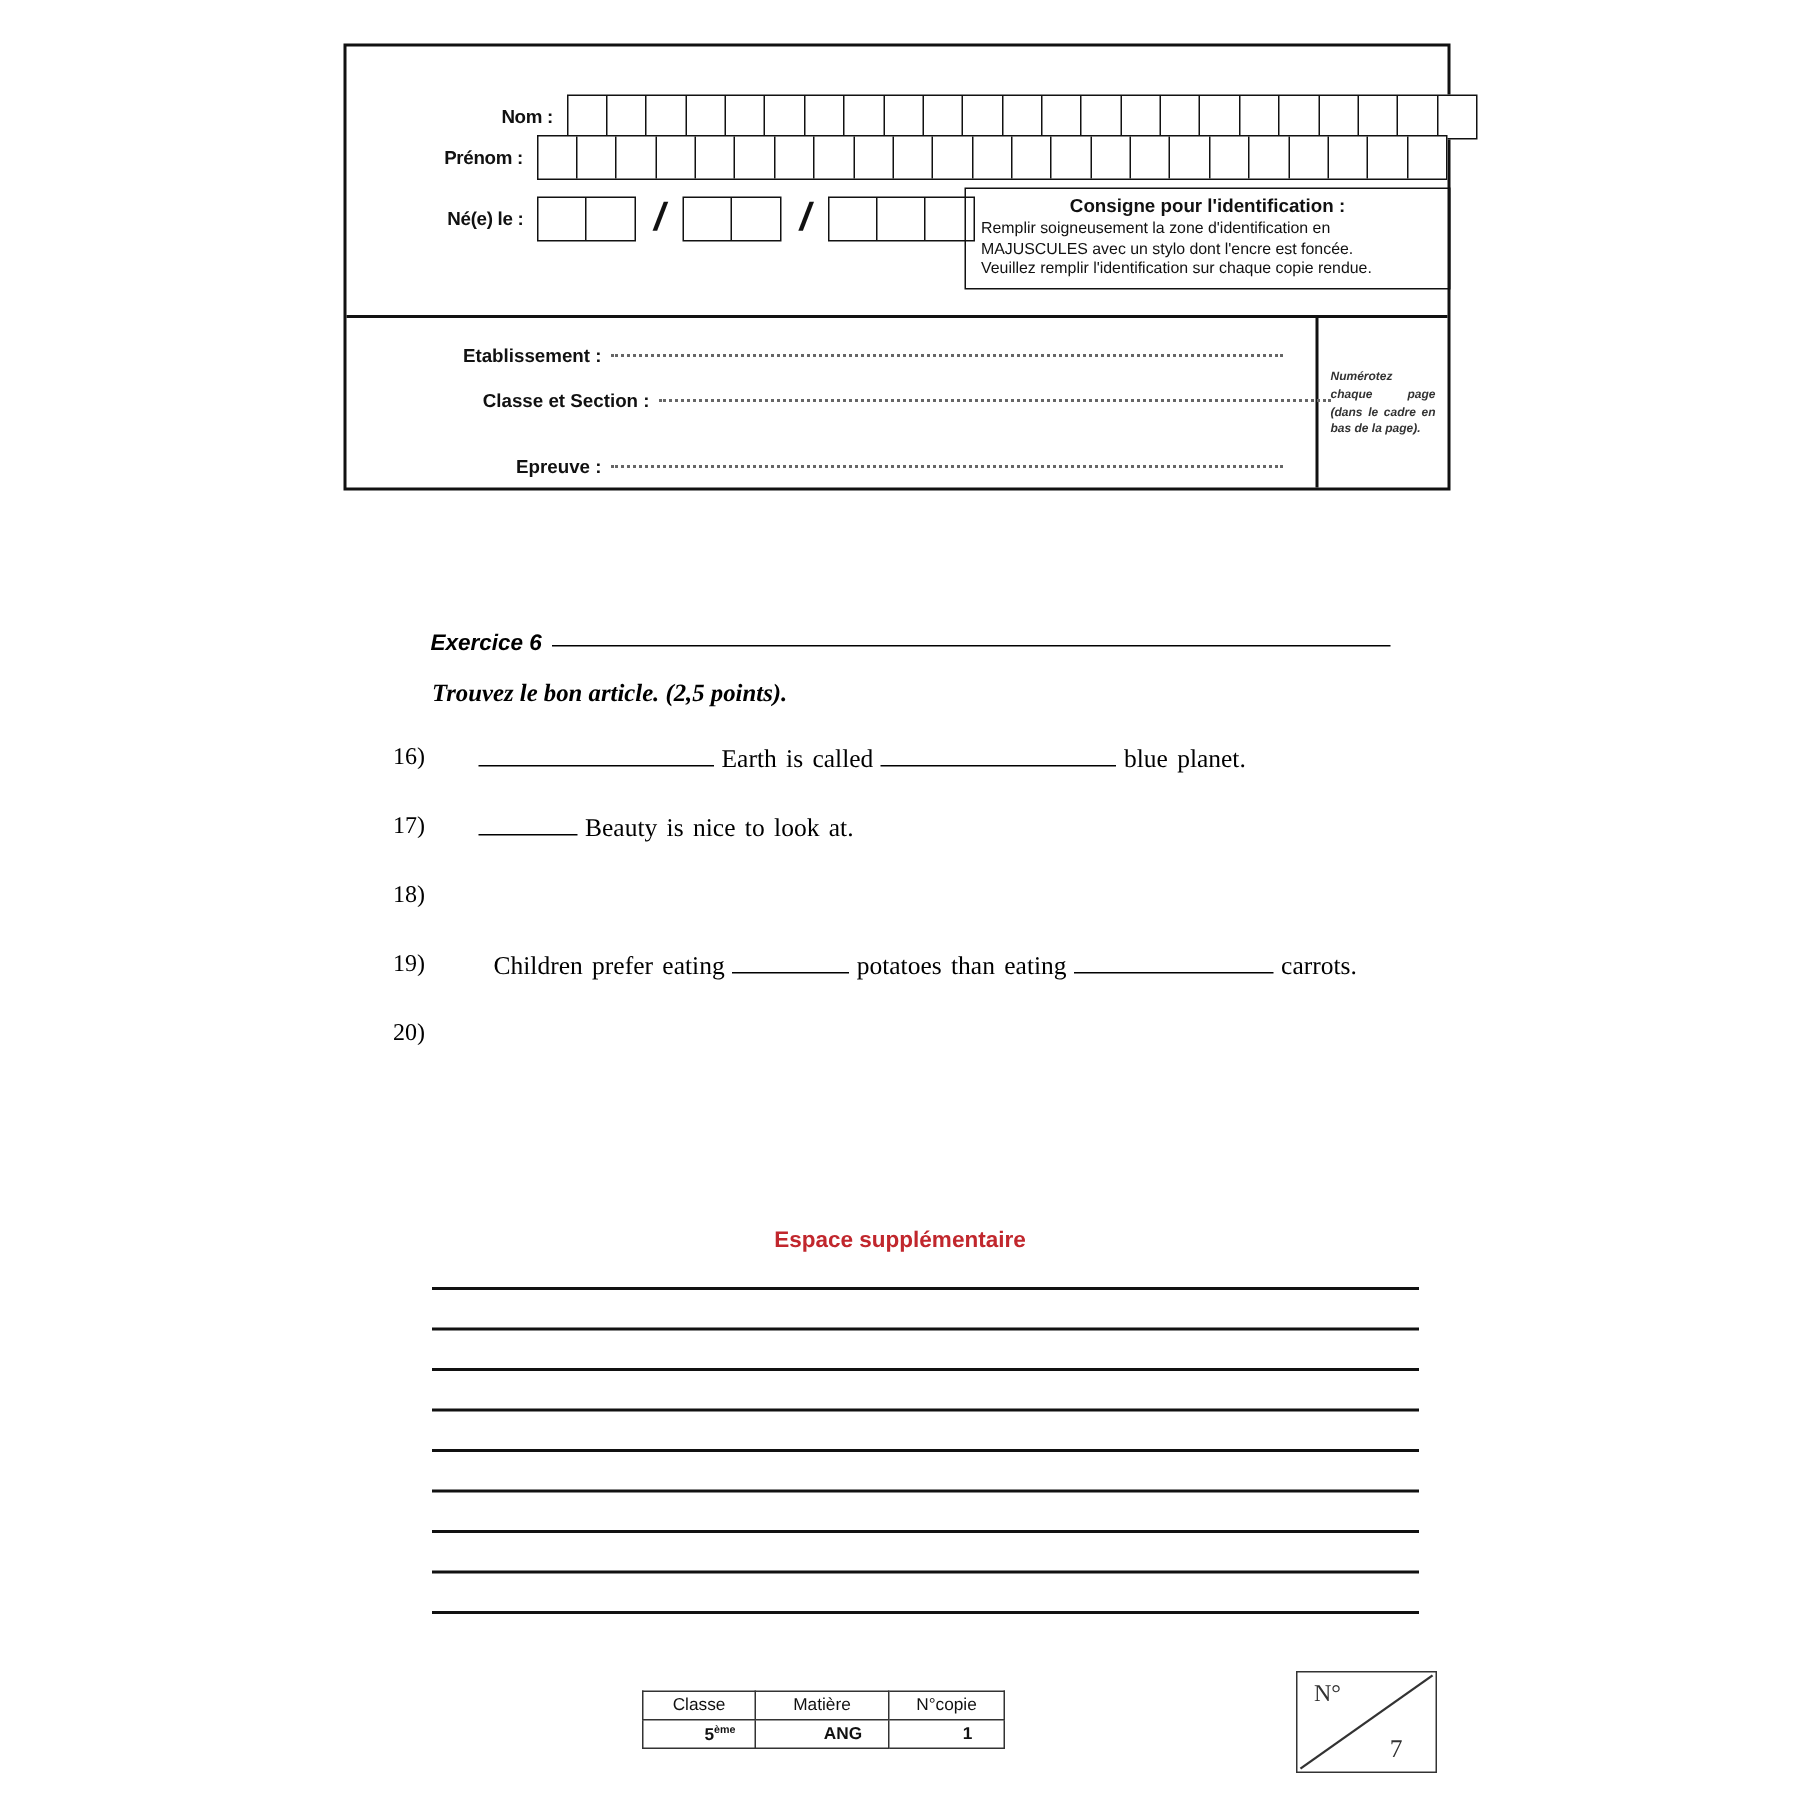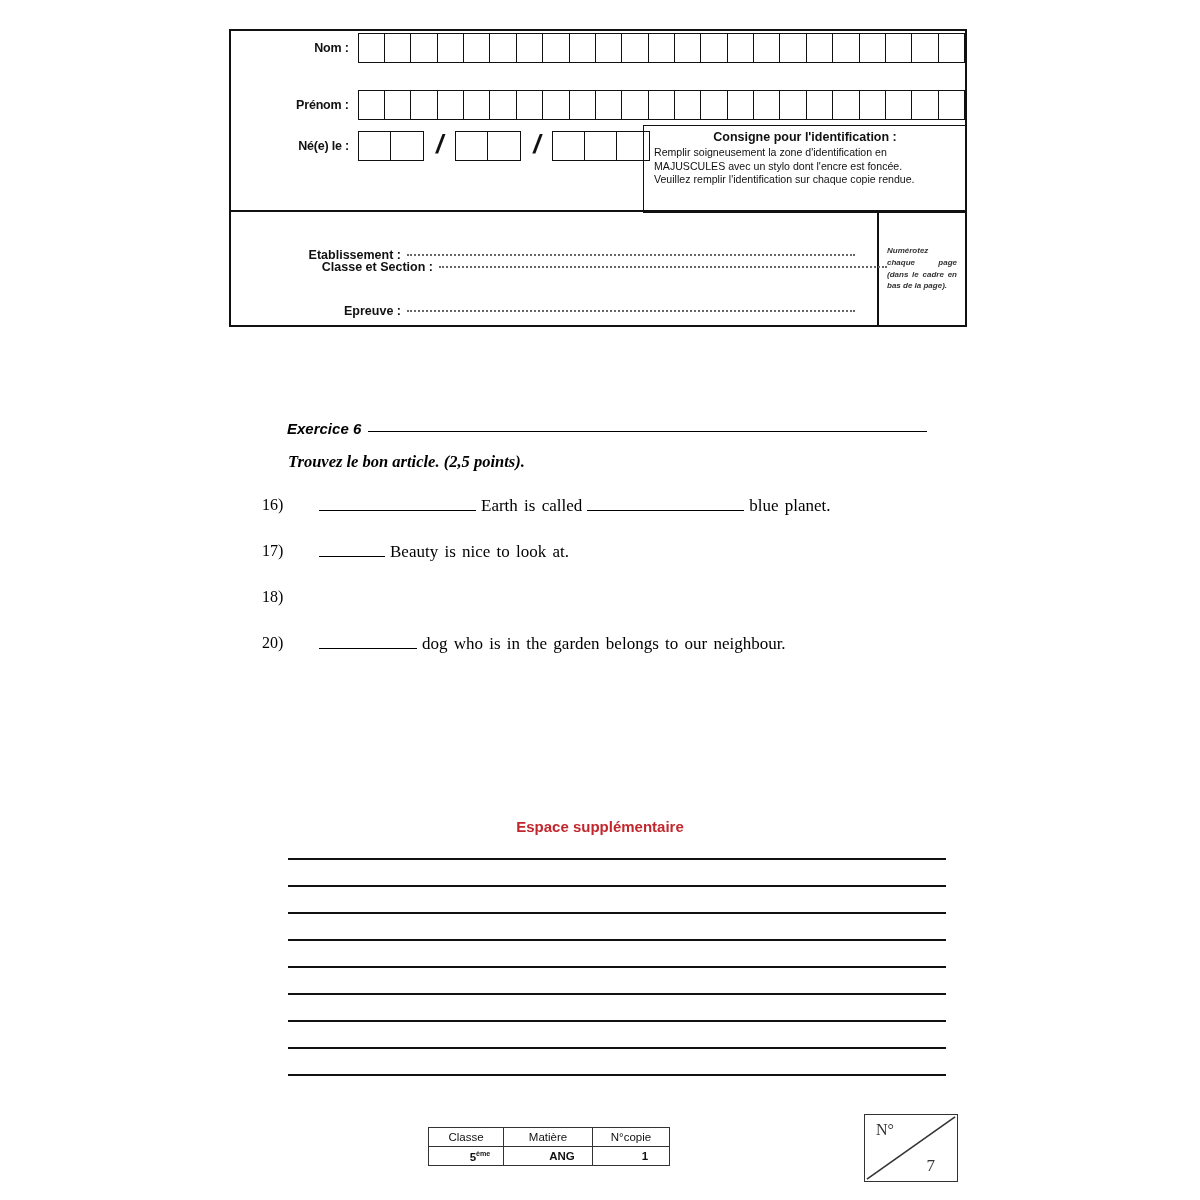--- a/index.html
+++ b/index.html
@@ -39,21 +39,21 @@
   }
 
   .id-row {
     position: absolute;
     left: 0;
     width: 100%;
     height: 32px;
     display: flex;
     align-items: center;
   }
-  #row-nom    { top: 1px; }
+  #row-nom    { top: 31px; margin-left: 20px; }
   #row-prenom { top: 58px; }
   #row-ne     { top: 99px; }
 
   .id-label {
     width: 127px;
     text-align: right;
     padding-right: 9px;
     box-sizing: border-box;
     font-family: "Liberation Sans", sans-serif;
     font-weight: bold;
@@ -104,21 +104,21 @@
     line-height: 1;
     color: #111111;
     transform: translateY(-2px);
   }
 
   #consigne-box {
     position: absolute;
     left: 412px;
     top: 94px;
     width: 324px;
-    height: 88px;
+    height: 68px;
     border: 1.5px solid #111111;
     box-sizing: border-box;
     padding: 4px 7px 3px 7px;
     font-family: "Liberation Sans", sans-serif;
     color: #111111;
   }
   #consigne-title {
     text-align: center;
     font-weight: bold;
     font-size: 12.5px;
@@ -160,21 +160,21 @@
   }
 
   .field-row {
     position: absolute;
     left: 0;
     width: 100%;
     height: 22px;
     display: flex;
     align-items: baseline;
   }
-  #field-etab   { top: 36px; }
+  #field-etab   { top: 18px; }
   #field-classe { top: 48px; margin-left: 32px; }
   #field-epreuve{ top: 92px; }
 
   .field-label {
     width: 176px;
     text-align: right;
     padding-right: 6px;
     box-sizing: border-box;
     font-family: "Liberation Sans", sans-serif;
     font-weight: bold;
@@ -484,25 +484,32 @@
       <span class="q-num">17)</span>
       <span class="q-body">
         <span class="blank blank-xs"></span>
         <span>Beauty  is  nice  to  look  at.</span>
       </span>
     </div>
     <div class="question">
       <span class="q-num">18)</span>
     </div>
     <div class="question">
+      <span class="q-num">19)</span>
+      <span class="q-body">
+        <span class="q-indent"></span>
+        <span>Children  prefer  eating</span>
+        <span class="blank blank-sm"></span>
+        <span>potatoes  than  eating</span>
+        <span class="blank blank-lg"></span>
+        <span>carrots.</span>
+      </span>
+    </div>
+    <div class="question">
       <span class="q-num">20)</span>
-      <span class="q-body">
-        <span class="blank blank-md"></span>
-        <span>dog  who  is  in  the  garden  belongs  to  our  neighbour.</span>
-      </span>
     </div>
   </div>
 
 <div id="espace-title" style="color: rgb(193, 39, 45);">Espace supplémentaire</div>
 <div id="ruled-lines">
     <div class="ruled-line"></div>
     <div class="ruled-line"></div>
     <div class="ruled-line"></div>
     <div class="ruled-line"></div>
     <div class="ruled-line"></div>

